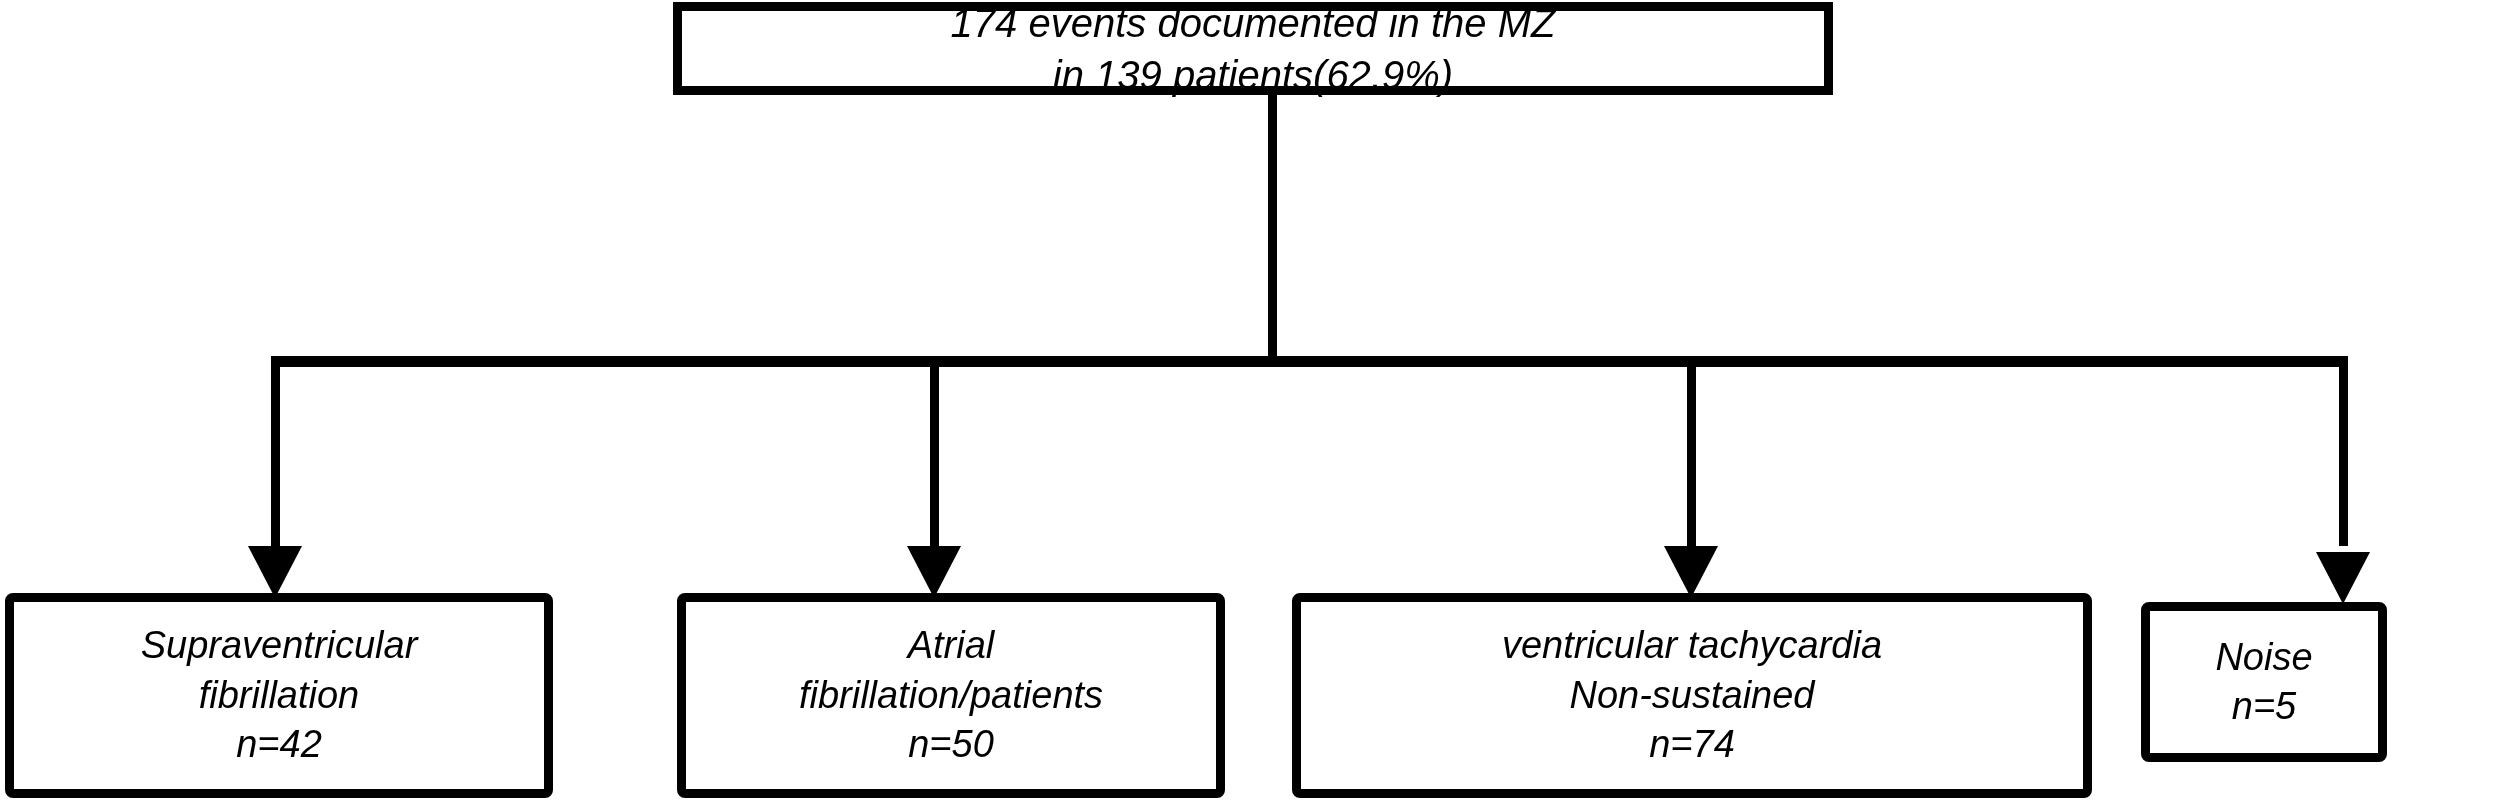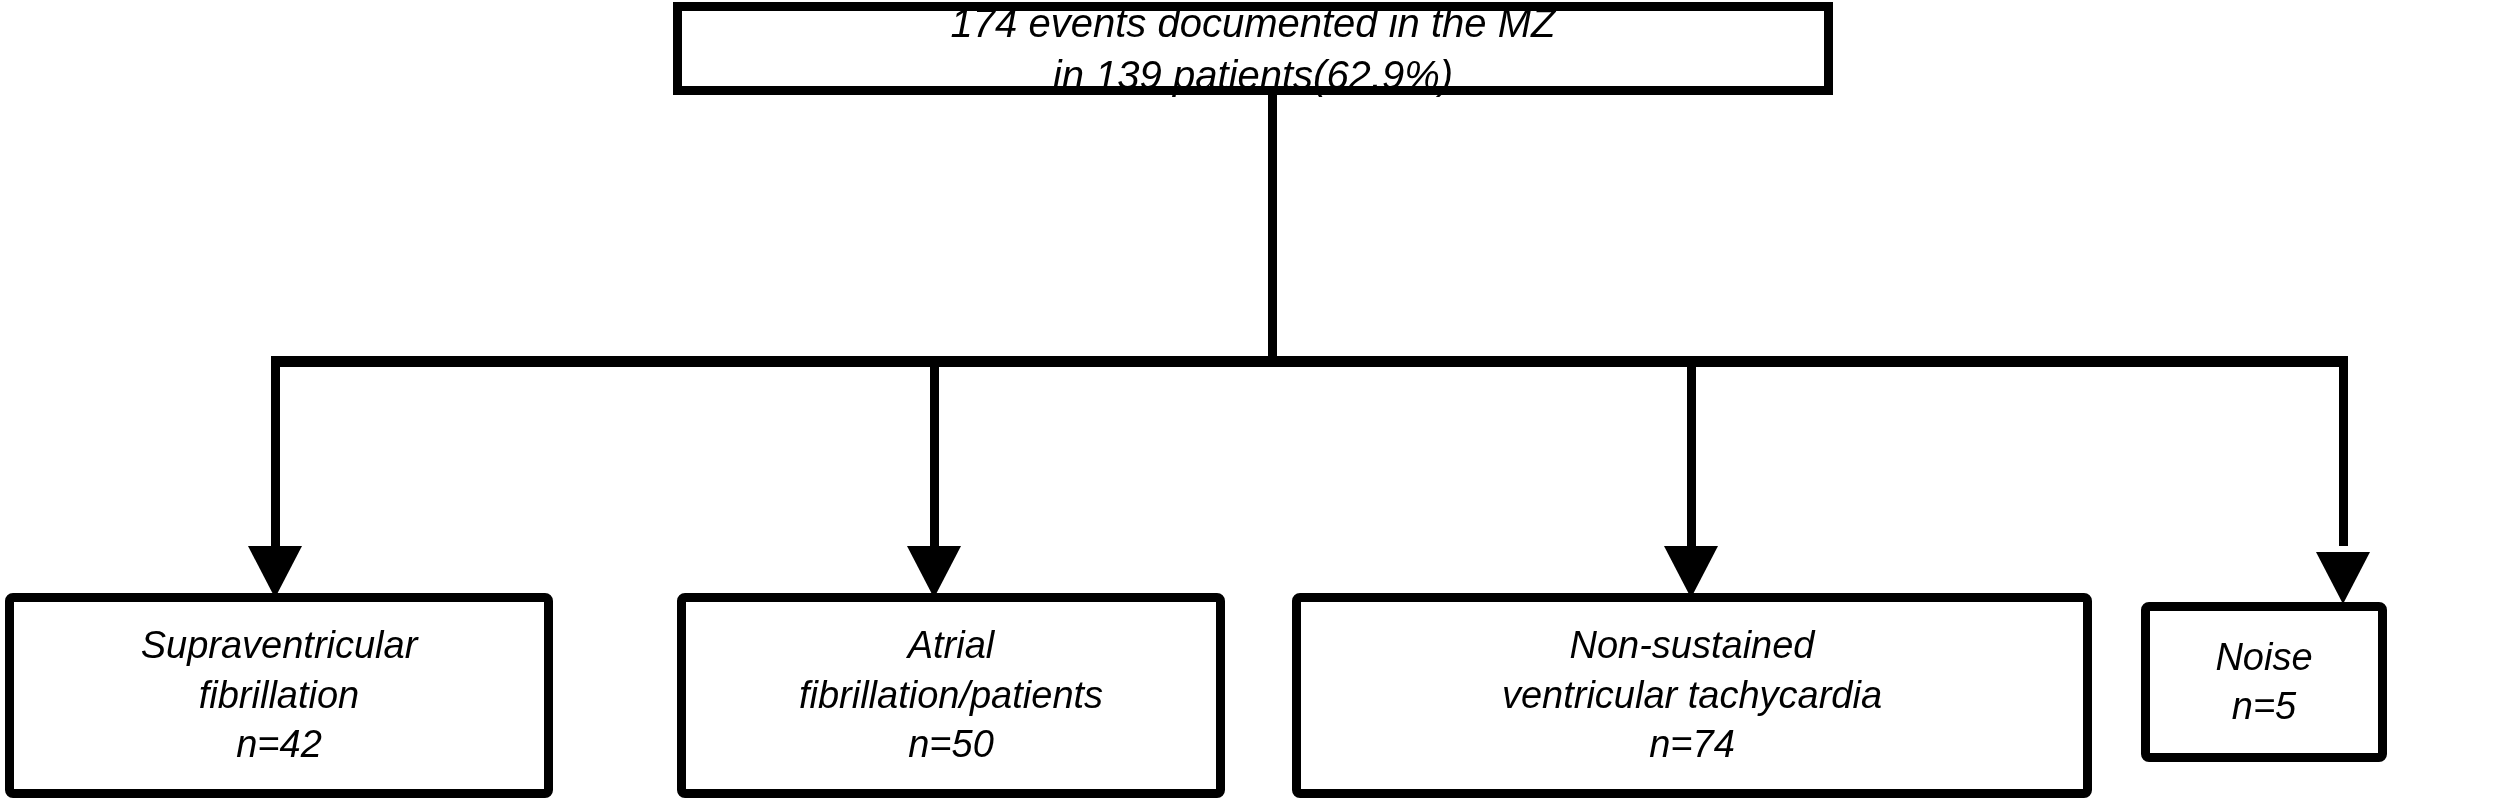--- a/index.html
+++ b/index.html
@@ -112,22 +112,22 @@
     <span class="line">n=42</span>
   </div>
 
   <div class="node leaf" id="node-af">
     <span class="line">Atrial</span>
     <span class="line">fibrillation/patients</span>
     <span class="line">n=50</span>
   </div>
 
   <div class="node leaf" id="node-nsvt">
+    <span class="line">ventricular tachycardia</span>
     <span class="line">Non-sustained</span>
-    <span class="line">ventricular tachycardia</span>
     <span class="line">n=74</span>
   </div>
 
   <div class="node leaf" id="node-noise">
     <span class="line">Noise</span>
     <span class="line">n=5</span>
   </div>
 
 </div>
 

